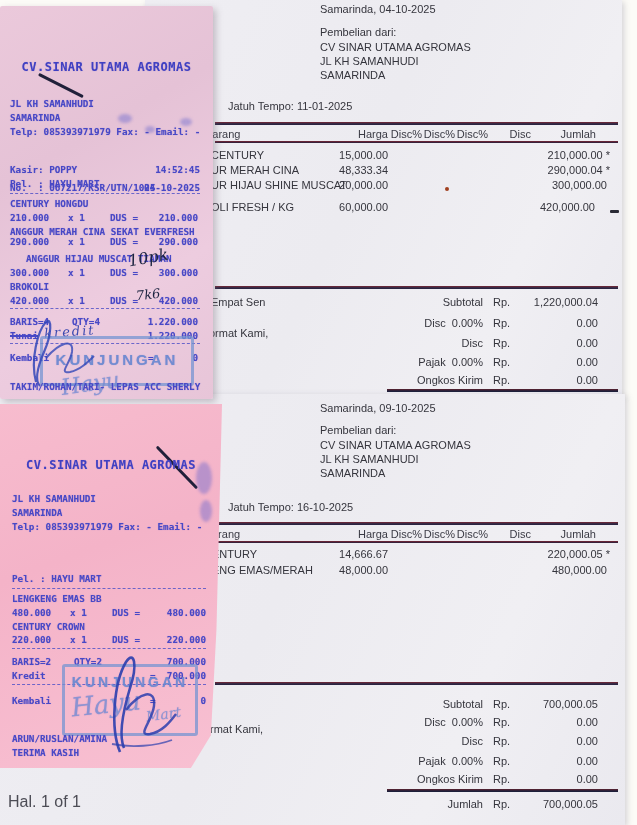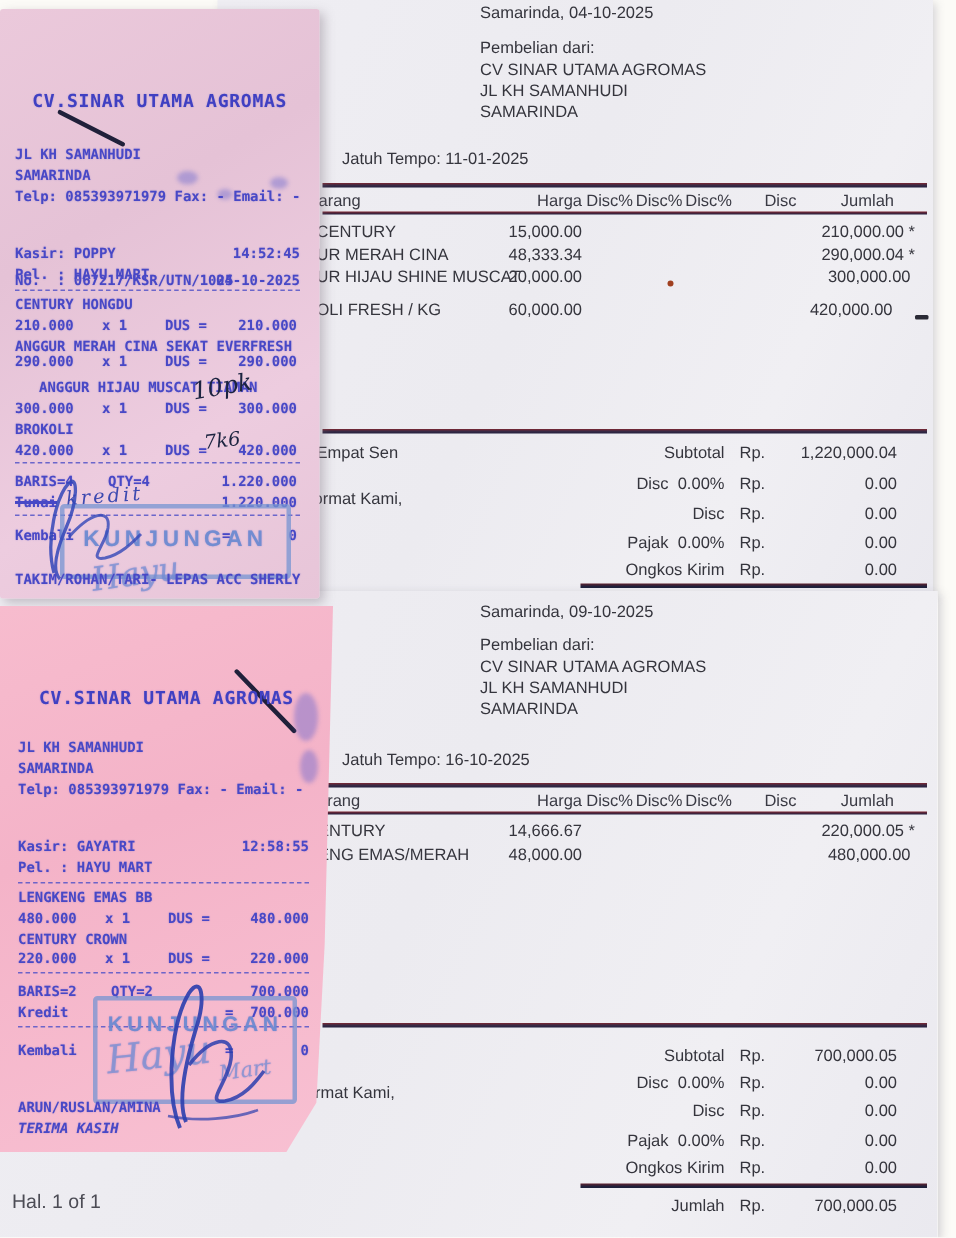--- a/index.html
+++ b/index.html
@@ -144,21 +144,21 @@
     <div class="abs" style="left:493px;top:361px;">Rp.</div>
     <div class="abs rt" style="right:27px;top:361px;">0.00</div>
     <div class="abs rt" style="right:142px;top:379px;">Ongkos Kirim</div>
     <div class="abs" style="left:493px;top:379px;">Rp.</div>
     <div class="abs rt" style="right:27px;top:379px;">0.00</div>
 
     <div class="shortline" style="left:387px;top:395px;width:231px;"></div>
     <div class="abs rt" style="right:142px;top:404px;">Jumlah</div>
     <div class="abs" style="left:493px;top:404px;">Rp.</div>
     <div class="abs rt" style="right:27px;top:404px;">700,000.05</div>
-    <div class="abs" style="left:8px;top:399px;font-size:13px;color:#4c4c55;">Hal. 1 of 1</div>
+    <div class="abs" style="left:8px;top:399px;font-size:16px;color:#4c4c55;">Hal. 1 of 1</div>
   </div>
 
   <div class="receipt r1" style="left:0;top:6px;width:213px;height:393px;z-index:3;">
     <div class="pen" style="left:36px;top:78px;width:50px;height:2.6px;transform:rotate(27deg);"></div>
     <div class="smudge" style="left:118px;top:108px;width:14px;height:9px;"></div>
     <div class="smudge" style="left:145px;top:120px;width:10px;height:7px;"></div>
     <div class="smudge" style="left:180px;top:112px;width:12px;height:8px;"></div>
 
     <div class="rtitle" style="top:54px;">CV.SINAR UTAMA AGROMAS</div>
     <div class="rline" style="left:10px;top:92px;">JL KH SAMANHUDI</div>
@@ -200,21 +200,20 @@
 
   <div class="receipt r2" style="left:0;top:404px;width:222px;height:364px;z-index:4;clip-path:polygon(0 0,100% 0,97.5% 62%,95% 91%,86% 100%,0 100%);">
     <div class="pen" style="left:148px;top:62px;width:58px;height:2.8px;transform:rotate(46deg);"></div>
     <div class="smudge" style="left:196px;top:58px;width:16px;height:32px;"></div>
     <div class="smudge" style="left:200px;top:96px;width:12px;height:22px;"></div>
 
     <div class="rtitle" style="top:54px;">CV.SINAR UTAMA AGROMAS</div>
     <div class="rline" style="left:12px;top:89px;">JL KH SAMANHUDI</div>
     <div class="rline" style="left:12px;top:103px;">SAMARINDA</div>
     <div class="rline" style="left:12px;top:117px;">Telp: 085393971979 Fax: - Email: -</div>
-    <div class="rline" style="left:12px;top:155px;width:194px;"><span>Kasir: GAYATRI</span><span class="amt">12:58:55</span></div>
     <div class="rline" style="left:12px;top:169px;">Pel. : HAYU MART</div>
     <div class="rdash" style="left:12px;top:184px;width:194px;"></div>
 
     <div class="rline" style="left:12px;top:189px;">LENGKENG EMAS BB</div>
     <div class="rline" style="left:12px;top:203px;width:194px;"><span>480.000</span><span class="p2">x 1</span><span class="p3">DUS =</span><span class="amt">480.000</span></div>
     <div class="rline" style="left:12px;top:217px;">CENTURY CROWN</div>
     <div class="rline" style="left:12px;top:230px;width:194px;"><span>220.000</span><span class="p2">x 1</span><span class="p3">DUS =</span><span class="amt">220.000</span></div>
 
     <div class="rdash" style="left:12px;top:244px;width:194px;"></div>
     <div class="rline" style="left:12px;top:252px;width:194px;"><span>BARIS=2</span><span class="p2" style="left:62px;">QTY=2</span><span class="amt">700.000</span></div>
@@ -226,17 +225,17 @@
       <span>KUNJUNGAN</span>
       <span class="script" style="left:6px;top:22px;font-size:26px;transform:rotate(-6deg);">Hayu</span>
       <span class="script" style="right:14px;bottom:4px;font-size:14px;transform:rotate(-8deg);">Mart</span>
     </div>
     <svg class="sig" style="left:92px;top:244px;" width="95" height="116" viewBox="0 0 95 116">
         <path d="M28 104 C18 80 22 34 34 14 C42 2 46 16 38 40 C32 60 26 86 32 100" stroke="#2b3eae" stroke-width="2.6" fill="none" opacity="0.9"></path>
         <path d="M34 62 C48 44 64 40 62 58 C60 74 44 88 58 86 C70 84 78 74 84 66" stroke="#2b3eae" stroke-width="2.4" fill="none" opacity="0.85"></path>
         <path d="M20 96 C40 100 64 98 80 92" stroke="#2b3eae" stroke-width="1.8" fill="none" opacity="0.7"></path>
       </svg>
     <div class="rline" style="left:12px;top:329px;">ARUN/RUSLAN/AMINA</div>
-    <div class="rline" style="left:12px;top:343px;font-style:italic;">TERIMA KASIH</div>
+    <div class="rline" style="left:12px;top:343px;">TERIMA KASIH</div>
   </div>
 
   <div class="speck" style="left:610px;top:210px;width:9px;height:3px;background:#2a2a35;z-index:5;"></div>
 </div>
 
 </body></html>

